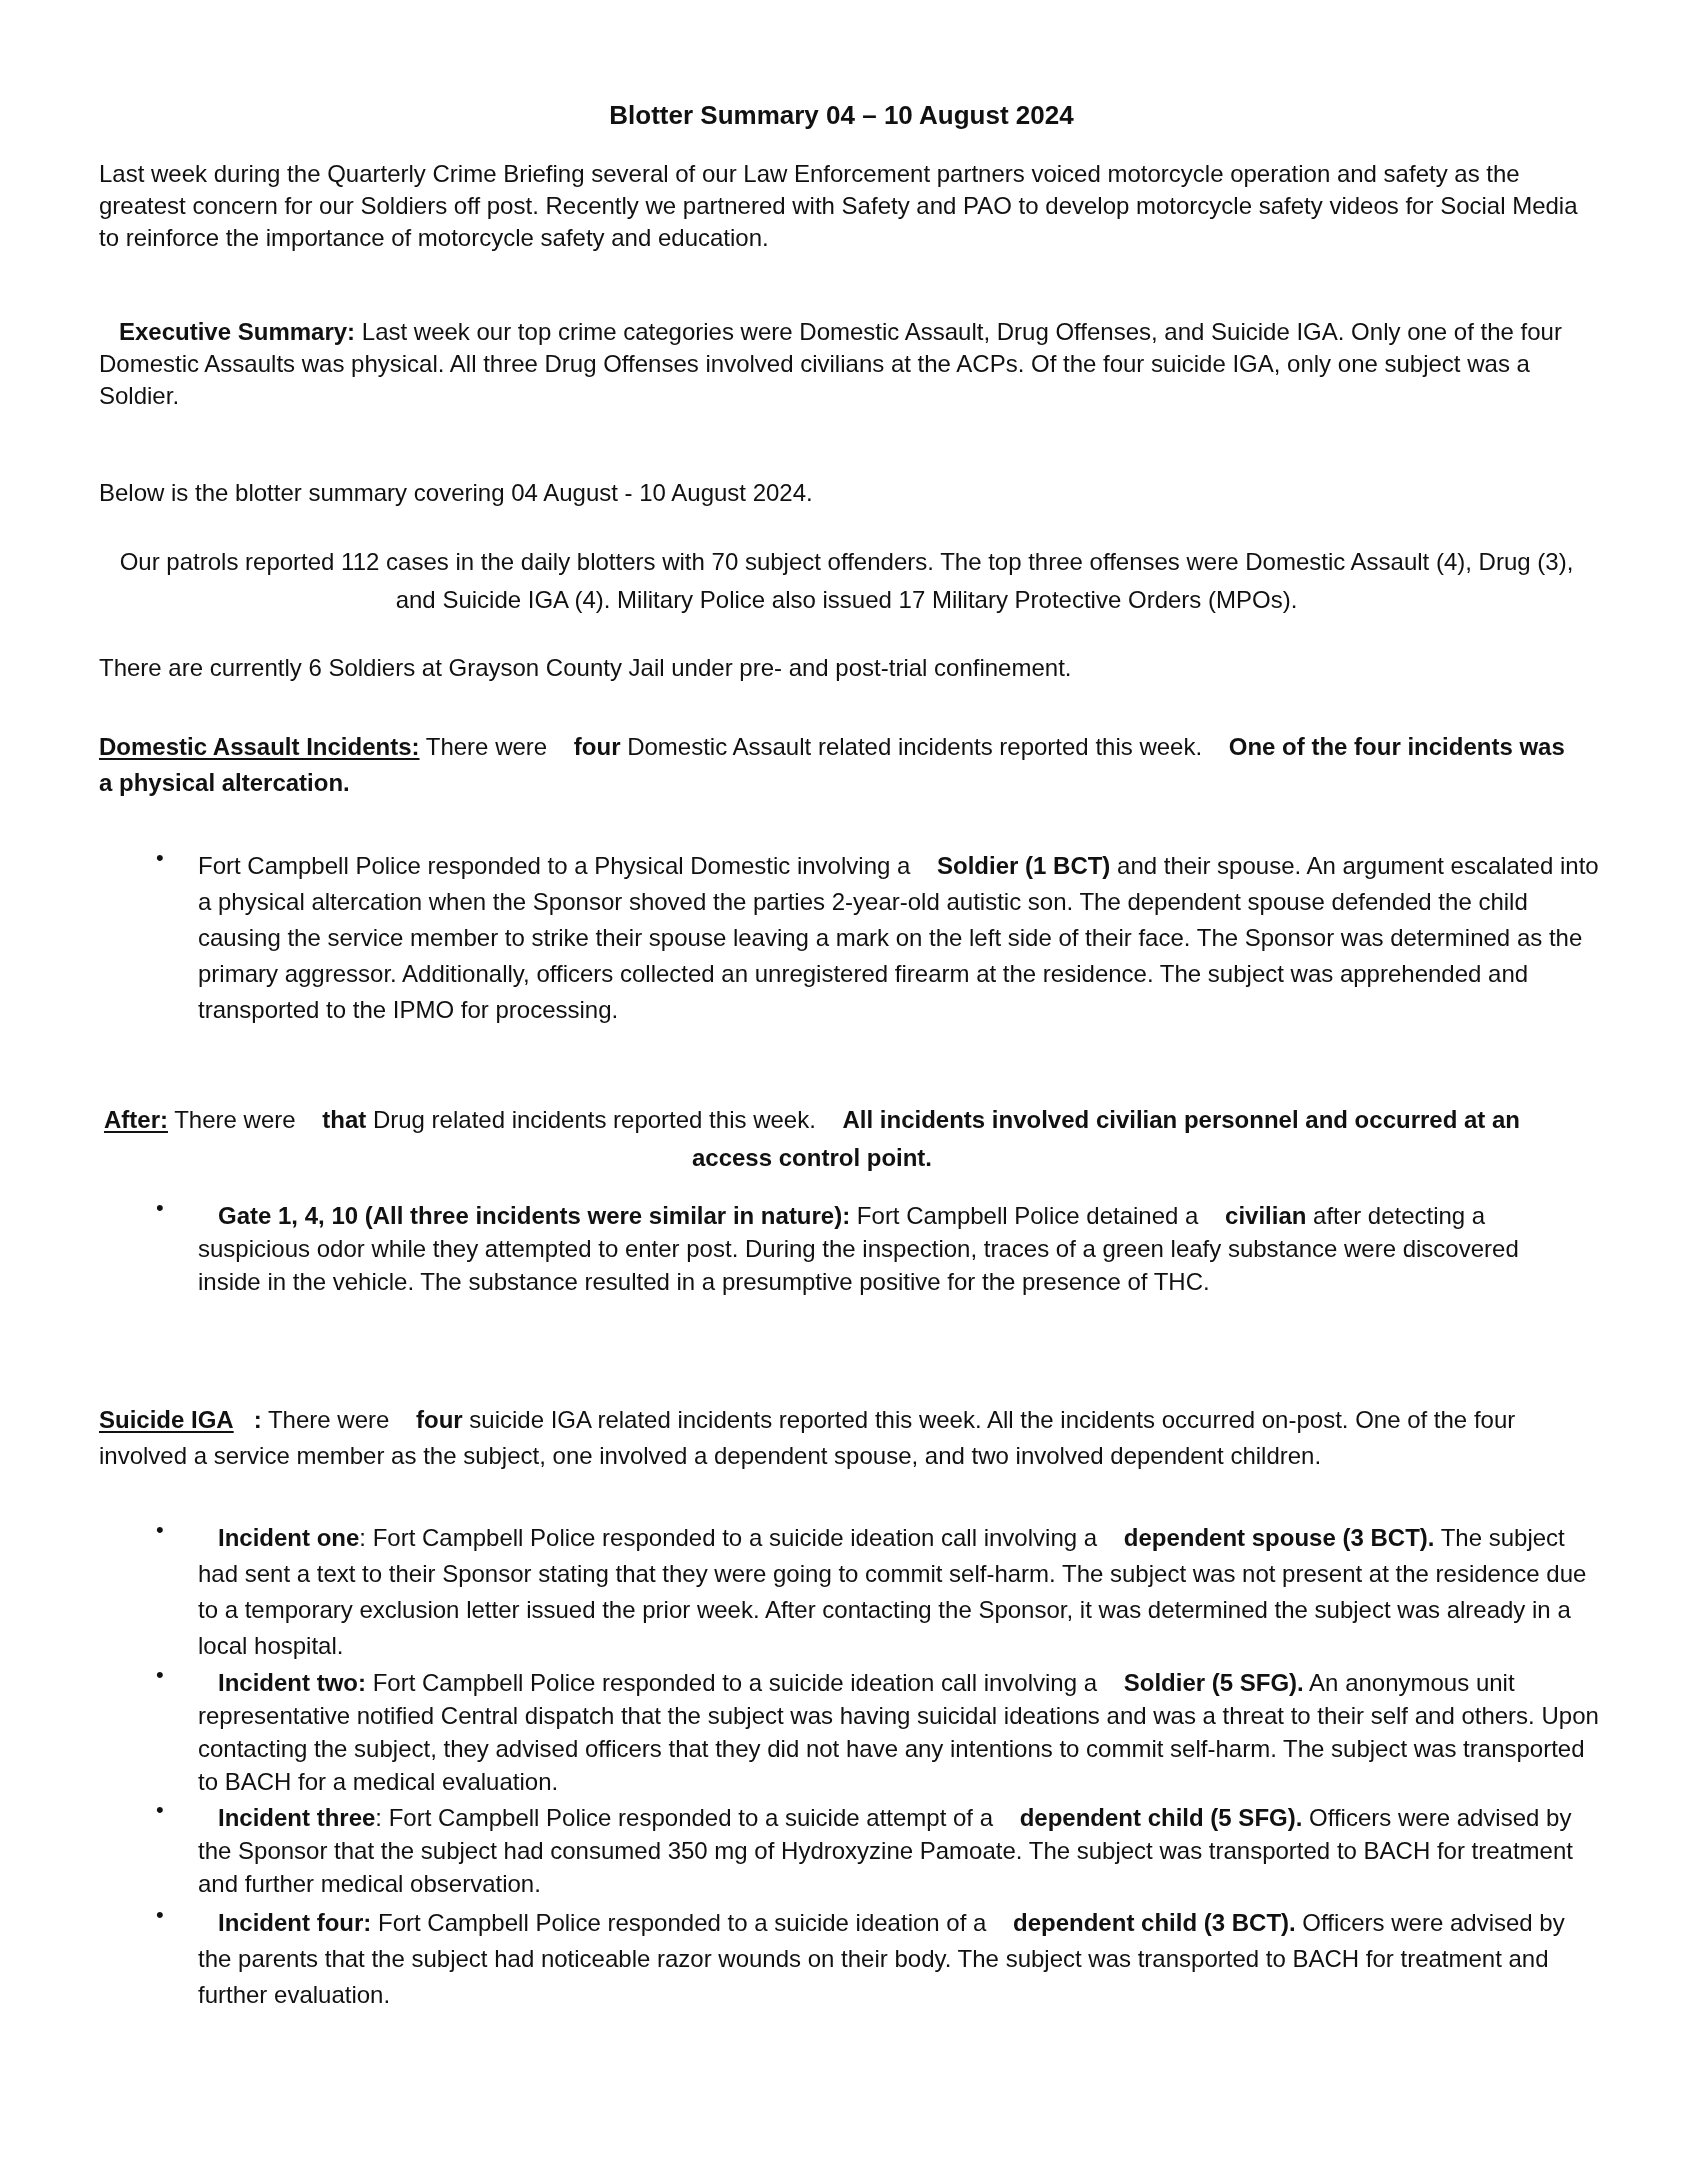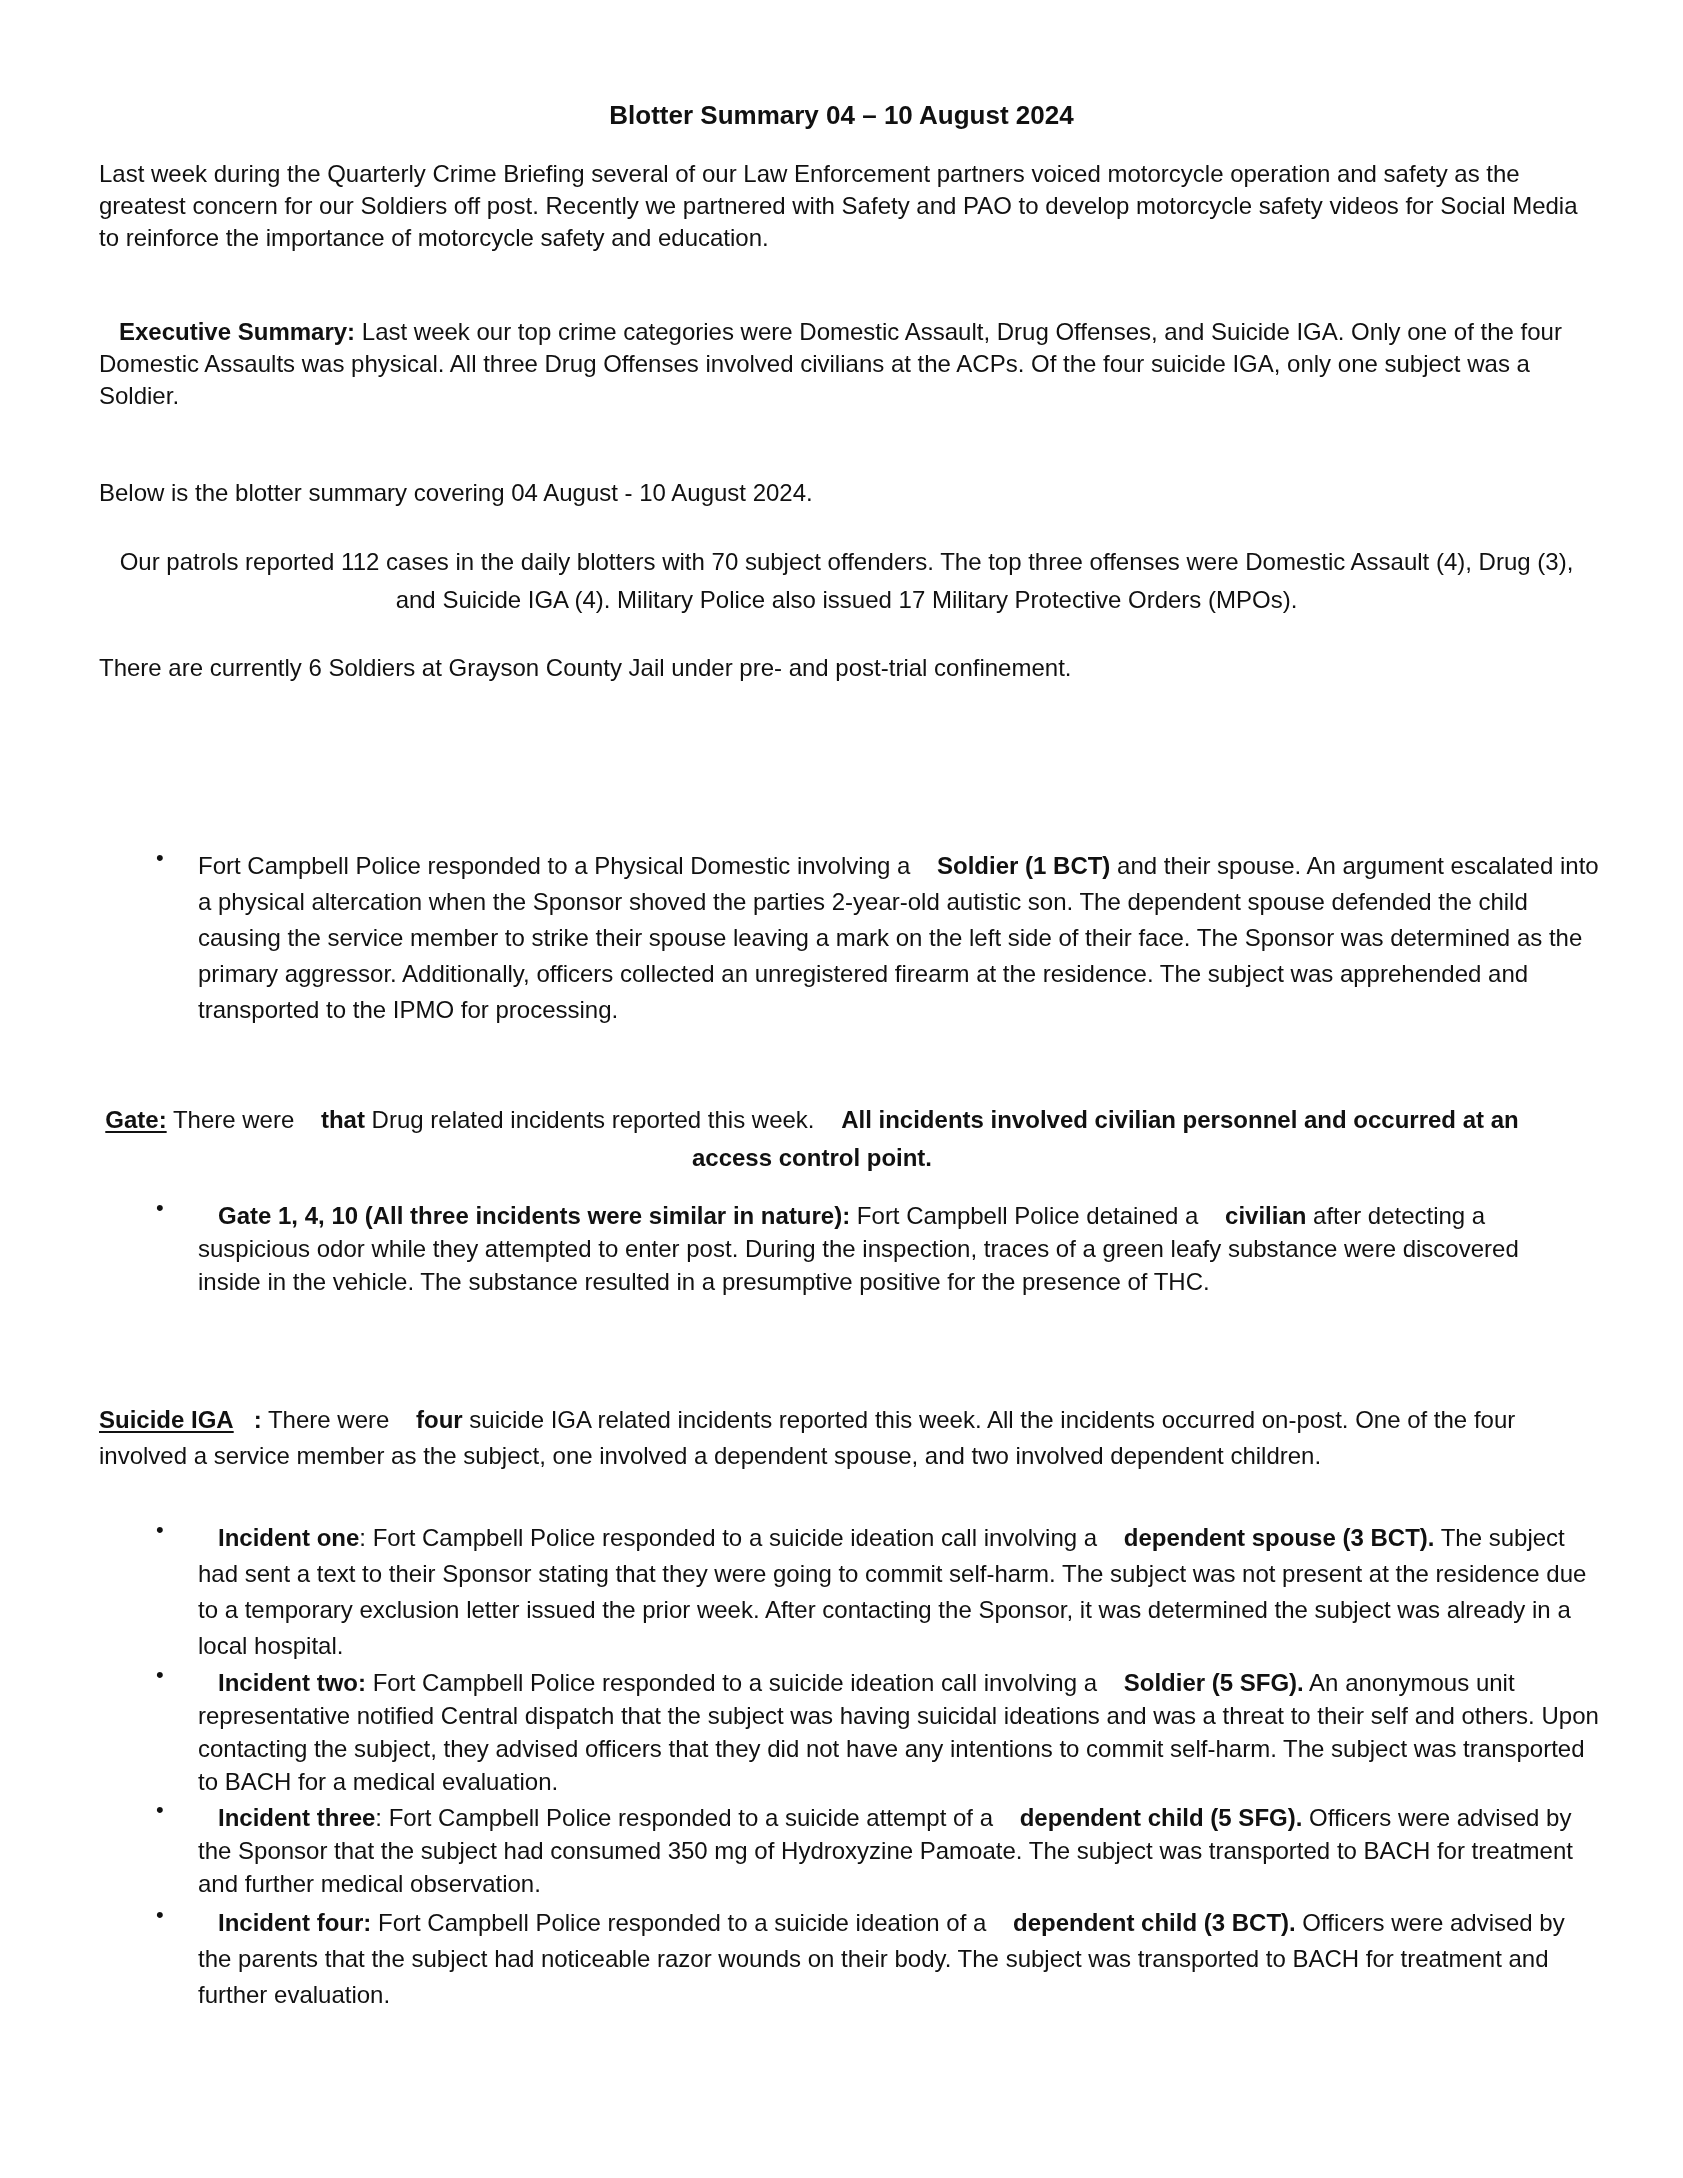--- a/index.html
+++ b/index.html
@@ -29,27 +29,28 @@
   <p class="blk lh32" style="top:158px;">Last week during the Quarterly Crime Briefing several of our Law Enforcement partners voiced motorcycle operation and safety as the greatest concern for our Soldiers off post. Recently we partnered with Safety and PAO to develop motorcycle safety videos for Social Media to reinforce the importance of motorcycle safety and education.</p>
 
   <p class="blk lh32" style="top:316px;"><span class="b">Executive Summary:</span><span> Last week our top crime categories were Domestic Assault, Drug Offenses, and Suicide IGA. Only one of the four Domestic Assaults was physical. All three Drug Offenses involved civilians at the ACPs. Of the four suicide IGA, only one subject was a Soldier.</span></p>
 
   <p class="blk lh32" style="top:477px;">Below is the blotter summary covering 04 August - 10 August 2024.</p>
 
   <p class="blk lh35" style="top:543px;">Our patrols reported 112 cases in the daily blotters with 70 subject offenders. The top three offenses were Domestic Assault (4), Drug (3), and Suicide IGA (4). Military Police also issued 17 Military Protective Orders (MPOs).</p>
 
   <p class="blk lh32" style="top:652px;">There are currently 6 Soldiers at Grayson County Jail under pre- and post-trial confinement.</p>
 
+  <p class="blk lh36" style="top:729px; width:1485px;"><span class="u">Domestic Assault Incidents:</span><span> There were </span><b>four</b><span> Domestic Assault related incidents reported this week. </span><b>One of the four incidents was a physical altercation.</b></p>
 
   <div class="bullet lh36" style="top:840px;">
     <span class="dot">•</span>
     <span class="txt"><span>Fort Campbell Police responded to a Physical Domestic involving a </span><b>Soldier (1 BCT)</b><span> and their spouse. An argument escalated into a physical altercation when the Sponsor shoved the parties 2-year-old autistic son. The dependent spouse defended the child causing the service member to strike their spouse leaving a mark on the left side of their face. The Sponsor was determined as the primary aggressor. Additionally, officers collected an unregistered firearm at the residence. The subject was apprehended and transported to the IPMO for processing.</span></span>
   </div>
 
-  <p class="blk lh35" style="top:1101px; width:1426px;"><span class="u">Gate:</span><span> There were </span><b>that</b><span> Drug related incidents reported this week. </span><b>All incidents involved civilian personnel and occurred at an access control point.</b></p>
+  <p class="blk lh35" style="top:1101px; width:1426px;"><span class="u">After:</span><span> There were </span><b>that</b><span> Drug related incidents reported this week. </span><b>All incidents involved civilian personnel and occurred at an access control point.</b></p>
 
   <div class="bullet lh33" style="top:1191px;">
     <span class="dot">•</span>
     <span class="txt" style="width:1386px;"><b>Gate 1, 4, 10 (All three incidents were similar in nature):</b><span> Fort Campbell Police detained a </span><b>civilian</b><span> after detecting a suspicious odor while they attempted to enter post. During the inspection, traces of a green leafy substance were discovered inside in the vehicle. The substance resulted in a presumptive positive for the presence of THC.</span></span>
   </div>
 
   <p class="blk lh36" style="top:1402px;"><span class="u">Suicide IGA</span><b>:</b><span> There were </span><b>four</b><span> suicide IGA related incidents reported this week. All the incidents occurred on-post. One of the four involved a service member as the subject, one involved a dependent spouse, and two involved dependent children.</span></p>
 
   <div class="bullet lh36" style="top:1512px;">
     <span class="dot">•</span>

